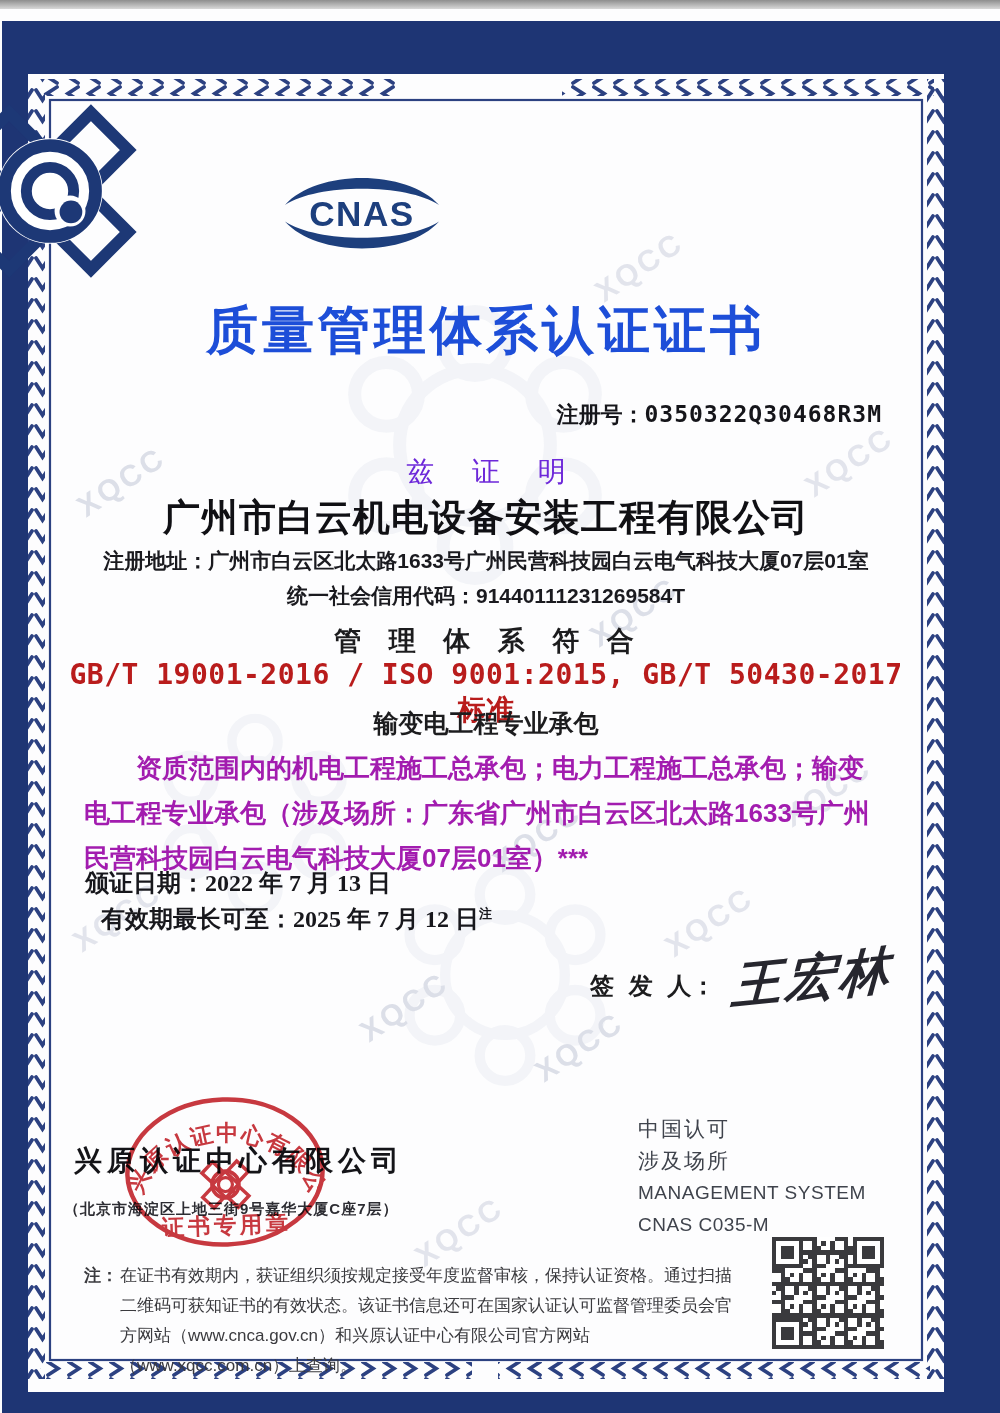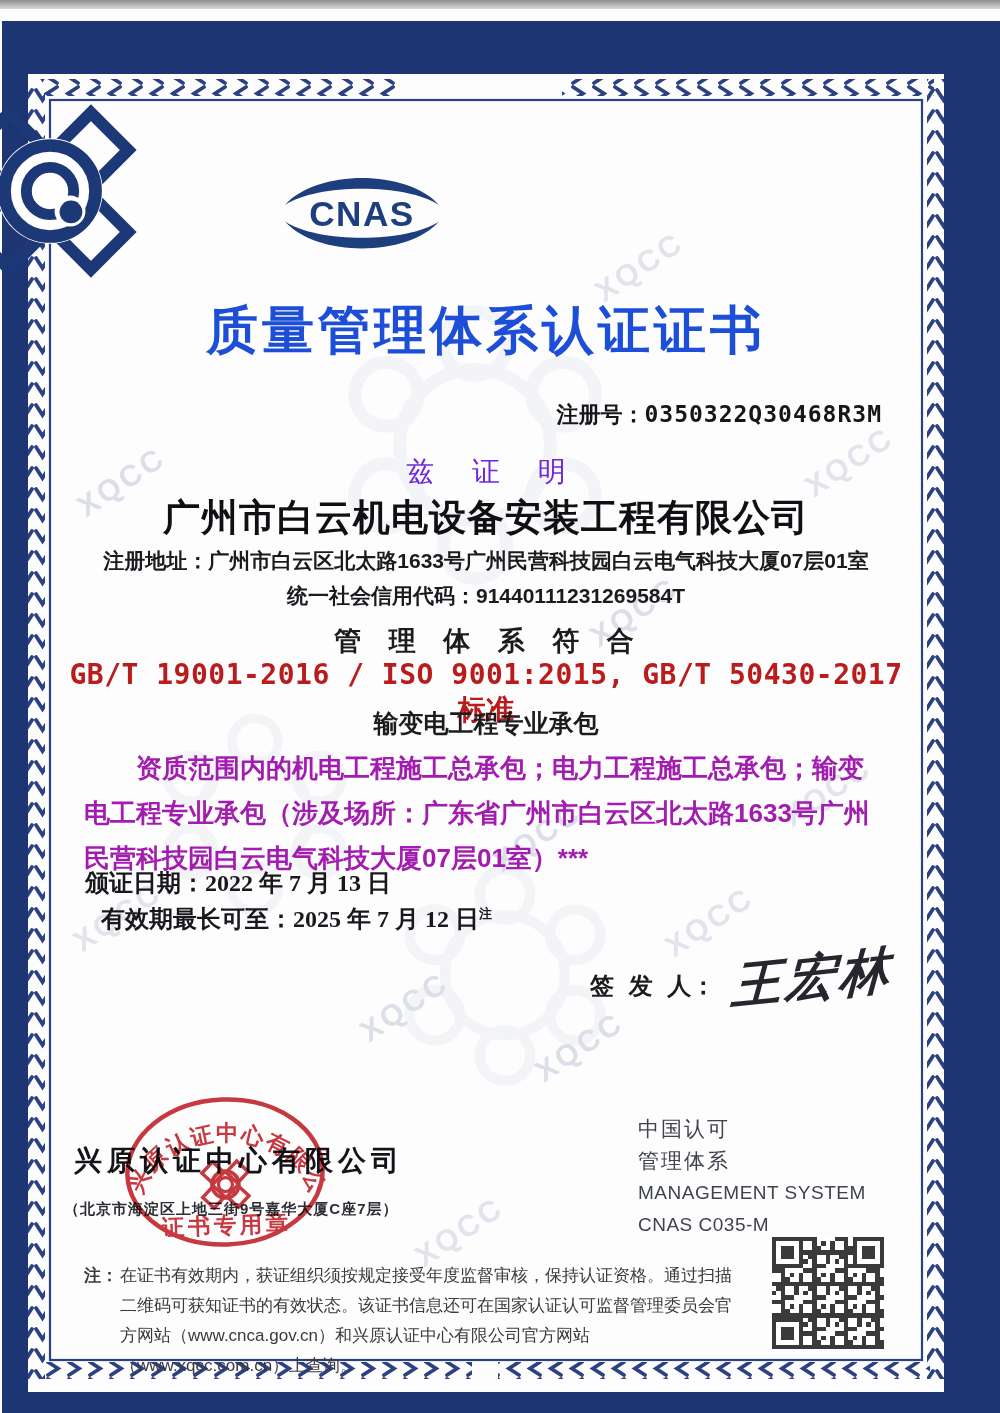--- a/index.html
+++ b/index.html
@@ -191,21 +191,21 @@
 
     
     <svg class="cnas" viewBox="0 0 230 132">
       <path d="M12 54 C 55 6, 175 6, 218 54 C 175 25, 55 25, 12 54 Z" fill="#1d3f7d"></path>
       <path d="M12 76 C 55 124, 175 124, 218 76 C 175 105, 55 105, 12 76 Z" fill="#1d3f7d"></path>
       <text x="115" y="82" text-anchor="middle" font-size="47" font-weight="800" letter-spacing="2" fill="#1d3f7d" font-family="Liberation Sans, sans-serif">CNAS</text>
     </svg>
 
     <div class="cnas-block">
       <div class="zh">中国认可</div>
-      <div class="zh">管理体系</div>
+      <div class="zh">涉及场所</div>
       <div class="en">MANAGEMENT SYSTEM</div>
       <div class="en">CNAS C035-M</div>
     </div>
 
     <div class="qr">
       <svg id="qr-svg" viewBox="0 0 25 25">
           <rect x="0" y="0" width="1" height="1"></rect>
           <rect x="1" y="0" width="1" height="1"></rect>
           <rect x="2" y="0" width="1" height="1"></rect>
           <rect x="3" y="0" width="1" height="1"></rect>

